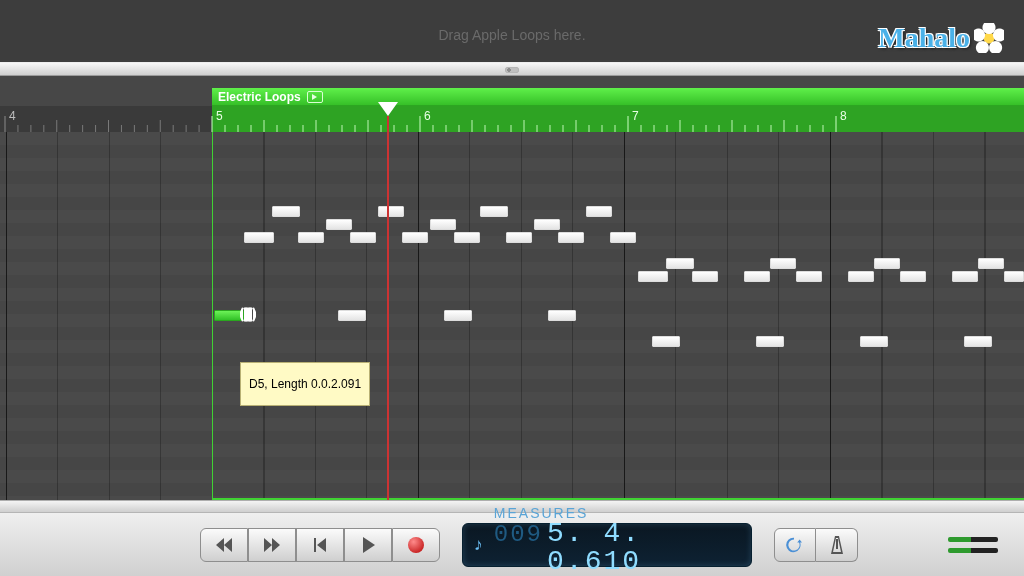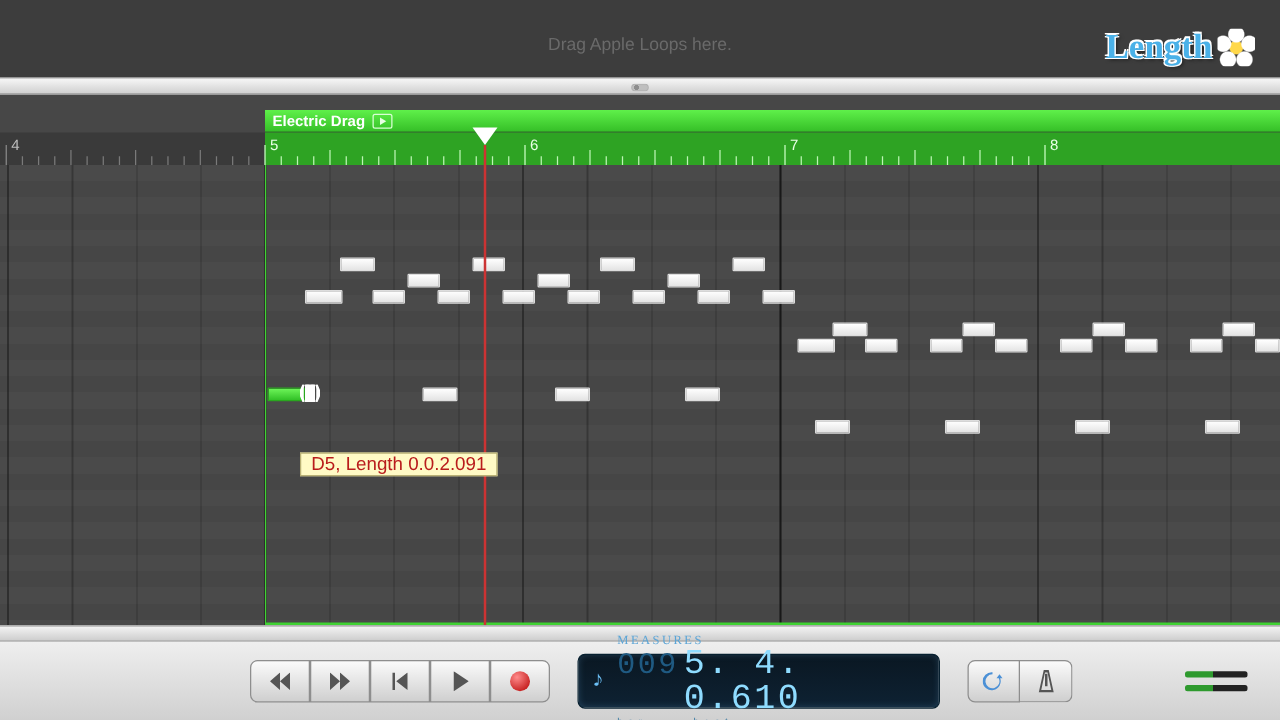--- a/index.html
+++ b/index.html
@@ -170,23 +170,23 @@
   color:#fff;
   font-size:12px;
   transform: translate(-50%,-50%);
 }
 
 
 .tooltip {
   position:absolute;
   background:#fffac5;
   border:1px solid #b8b074;
-  color:#b91c1c;
-  font-size:15px;
-  padding:0 8px;
+  color:#000000;
+  font-size:12px;
+  padding:14px 8px;
   z-index:5;
   white-space:nowrap;
 }
 
 
 .bottom-edge {
   position:absolute; left:0; right:0; bottom:64px; height:12px;
   background:linear-gradient(#f4f4f4,#cfcfcf);
   border-top:1px solid #aeaeae;
 }
@@ -220,21 +220,21 @@
   background:linear-gradient(#0a1722,#0e2233);
   border:1px solid #072030;
   box-shadow: inset 0 0 6px rgba(120,200,255,.2);
   color:#7ecdff;
   display:flex; align-items:center; padding:4px 10px;
   gap:10px;
   font-family:"DS-Digital","Courier New",monospace;
 }
 .lcd .note-icon{font-size:18px;color:#6bbff5;}
 .lcd-main{display:flex;flex-direction:column;line-height:1;}
-.lcd-top{font-size:10px;letter-spacing:2px;color:#5aa4d6;font-family:Liberation Serif, serif;}
+.lcd-top{font-size:14px;letter-spacing:2px;color:#5aa4d6;font-family:Liberation Sans, sans-serif;}
 .lcd-val{display:flex;align-items:baseline;gap:4px;}
 .lcd-small{font-size:24px;color:#1f5a82;letter-spacing:2px;}
 .lcd-big{font-size:28px;color:#8fdcff;letter-spacing:2px;}
 .lcd-labels{font-size:8px;color:#3a7aa2;letter-spacing:4px;font-family:Arial;}
 
 .right-btns{display:flex;gap:0;}
 .rbtn{
   width:42px;height:34px;border:1px solid #8e8e8e;
   background:linear-gradient(#fbfbfb,#cfcfcf);
   display:flex;align-items:center;justify-content:center;cursor:pointer;
@@ -249,30 +249,30 @@
   background:linear-gradient(to right,#2e9a2e 0 45%,#222 45%);}
 </style>
 </head>
 <body>
 
 <div class="drop-area">
   <span>Drag Apple Loops here.</span>
 </div>
 
 <div class="watermark">
-  <span>Length</span>
+  <span>Mahalo</span>
   <span class="flower"></span>
 </div>
 
 <div class="divider">
   <div class="grip"></div>
 </div>
 
 <div class="region-header">
-  <span>Electric Drag</span>
+  <span>Electric Loops</span>
   <span class="play-chip"></span>
 </div>
 
 <div class="ruler">
   <div class="region-tick-bg"></div>
   <svg id="ruler-svg" width="1024" height="26">
       <text x="9" y="14" fill="#bdbdbd" font-size="12">4</text>
       <line x1="5" x2="5" y1="10" y2="26" stroke="#8a8a8a"></line>
       <line x1="17.9375" x2="17.9375" y1="19" y2="26" stroke="#7a7a7a"></line>
       <line x1="30.875" x2="30.875" y1="19" y2="26" stroke="#7a7a7a"></line>

